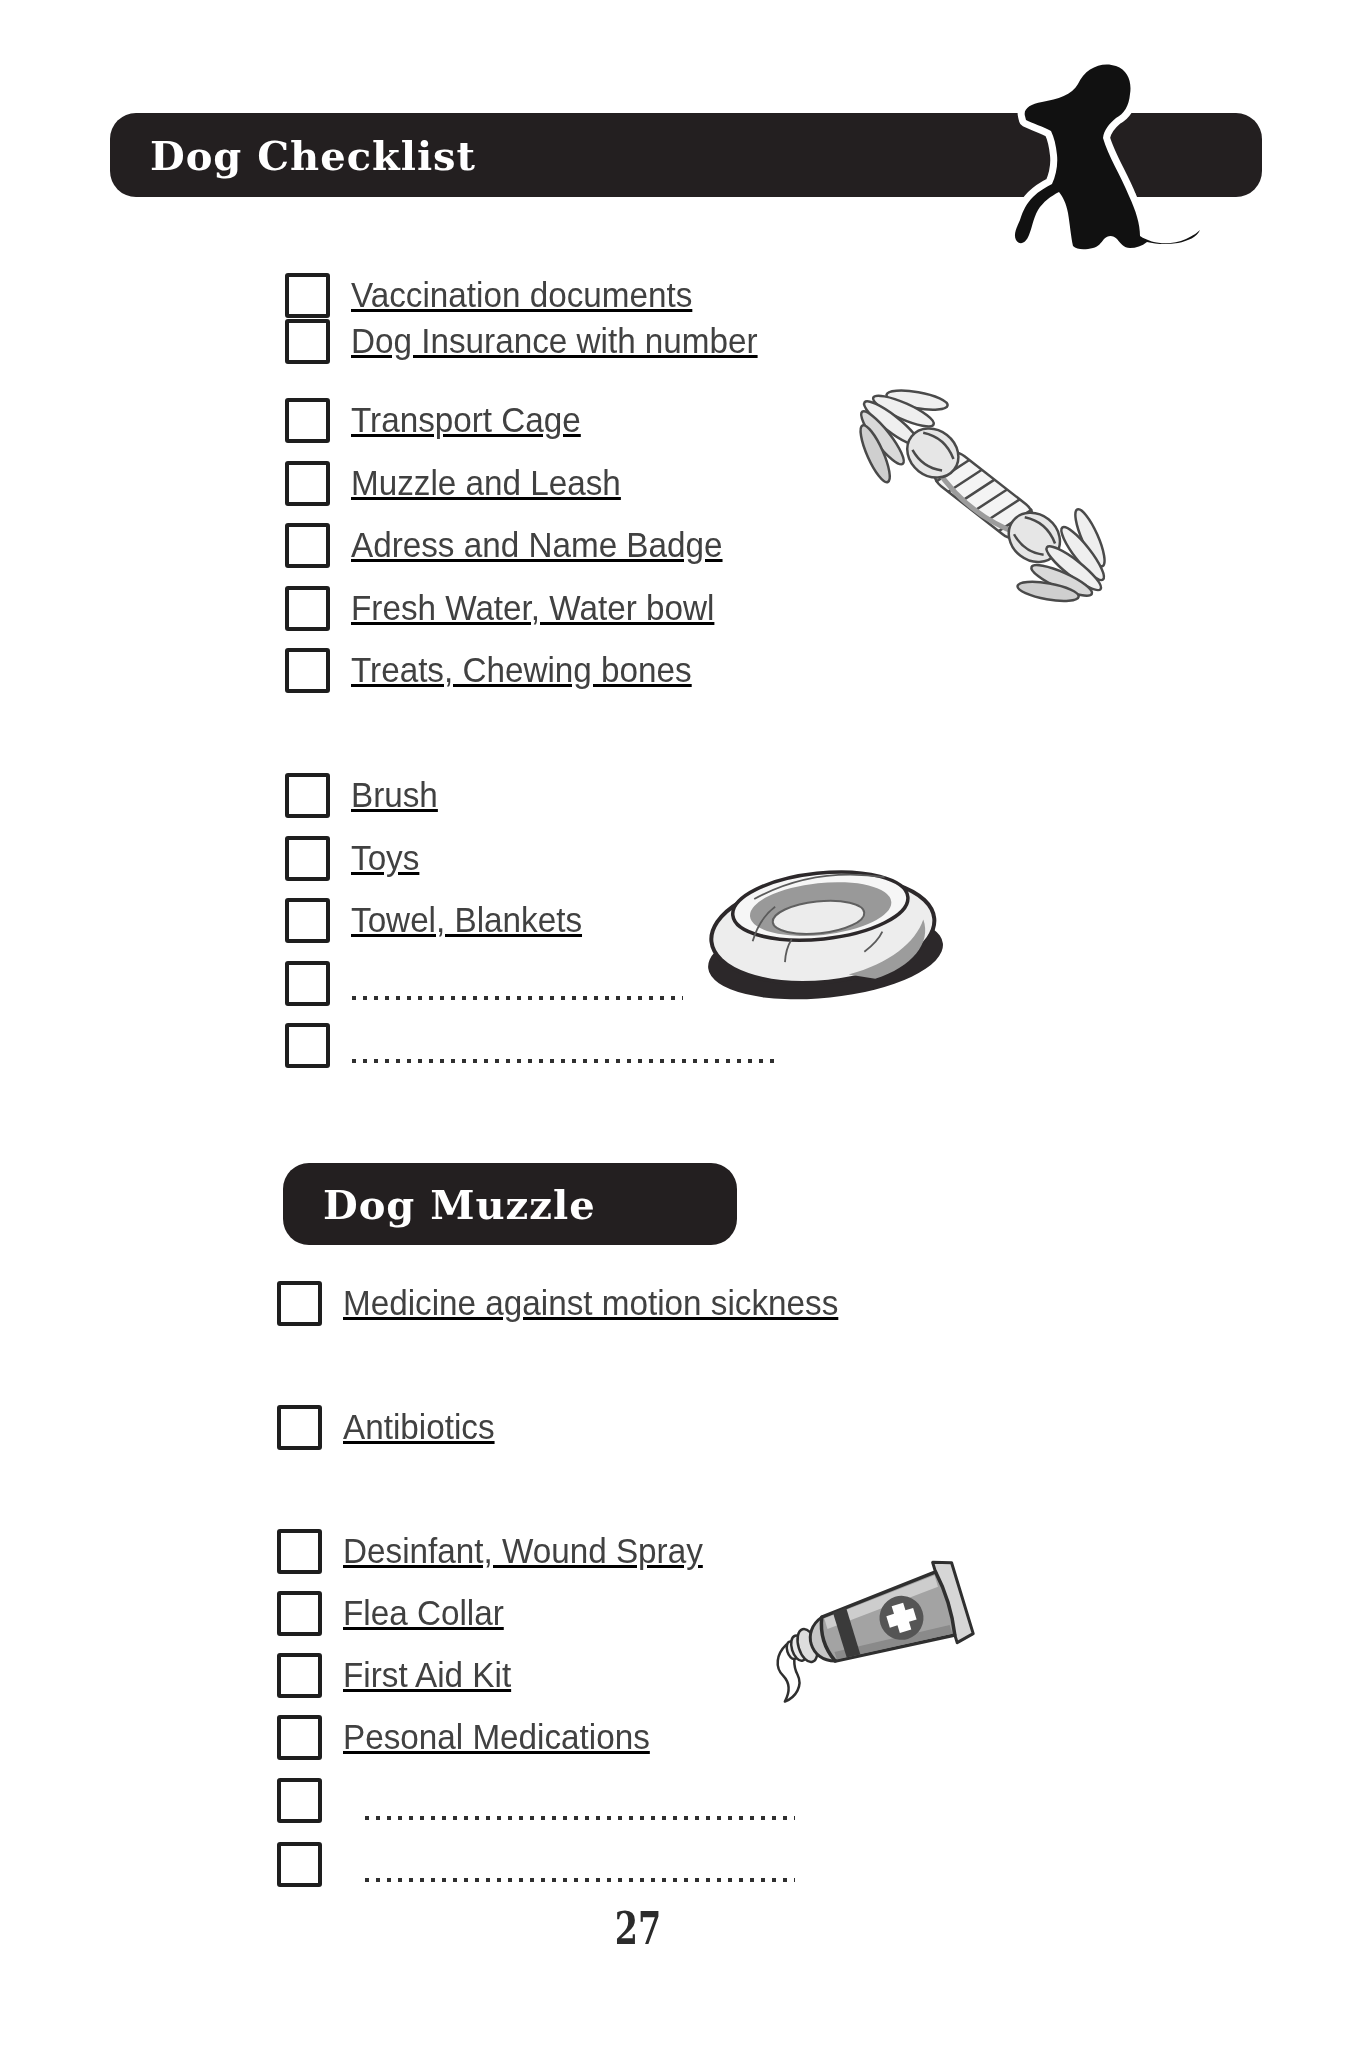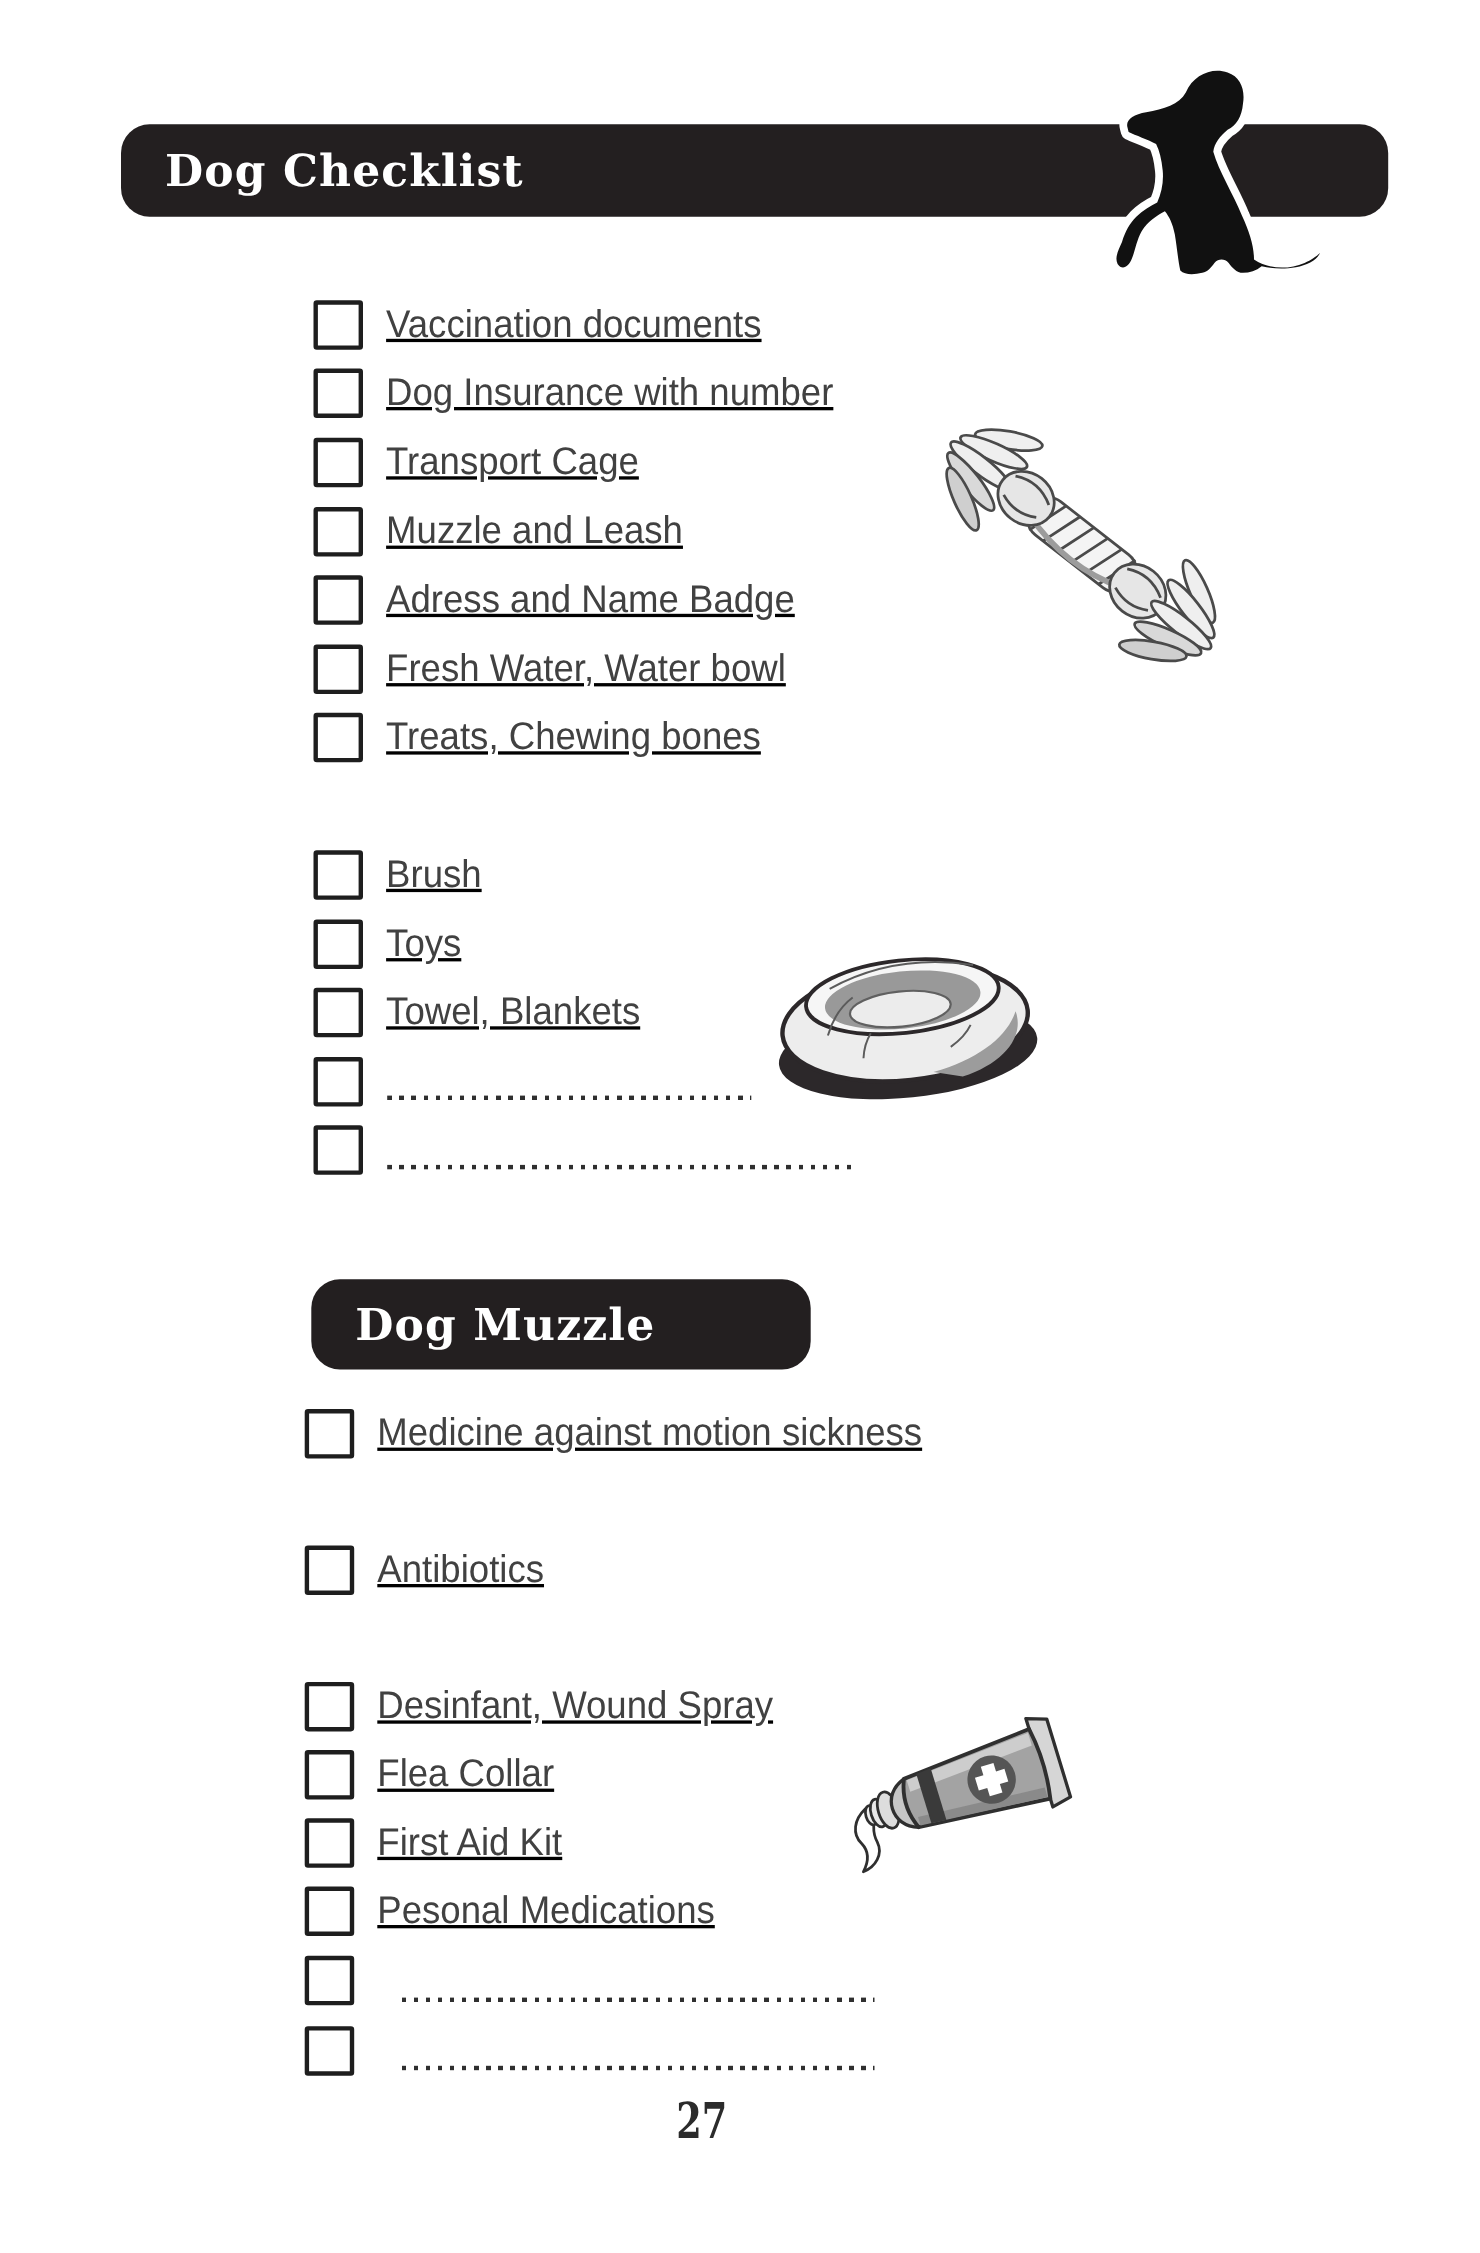--- a/index.html
+++ b/index.html
@@ -57,21 +57,21 @@
 
   <svg class="illus" style="left:990px;top:58px;" width="250" height="200" viewBox="0 0 250 200">
     <path fill="#ffffff" stroke="#ffffff" stroke-width="14" stroke-linejoin="round" d="M35,58 C33,51 40,46 52,44 C68,41 82,37 88,26 C95,10 112,3 126,8 C138,12 142,24 140,36 C139,48 134,56 126,60 C119,66 114,72 113,80 C118,98 131,118 139,138 C146,153 150,166 150,178 C162,186 180,188 196,181 C203,178 208,174 210,172 C207,179 198,183 188,185 C176,187 165,186 157,184 C152,188 146,190 140,190 C134,190 130,185 127,181 C123,177 118,177 114,181 C111,185 108,189 103,190 C95,192 87,192 83,188 C81,179 80,167 78,155 C76,145 73,139 69,134 C61,138 53,144 48,152 C43,161 42,170 39,177 C36,185 30,188 26,182 C23,176 27,169 30,162 C33,152 37,145 43,139 C49,133 56,129 62,126 C66,117 68,107 67,97 C66,87 64,79 61,73 C54,69 42,65 36,62 Z"></path>
     <path fill="#111111" d="M35,58 C33,51 40,46 52,44 C68,41 82,37 88,26 C95,10 112,3 126,8 C138,12 142,24 140,36 C139,48 134,56 126,60 C119,66 114,72 113,80 C118,98 131,118 139,138 C146,153 150,166 150,178 C162,186 180,188 196,181 C203,178 208,174 210,172 C207,179 198,183 188,185 C176,187 165,186 157,184 C152,188 146,190 140,190 C134,190 130,185 127,181 C123,177 118,177 114,181 C111,185 108,189 103,190 C95,192 87,192 83,188 C81,179 80,167 78,155 C76,145 73,139 69,134 C61,138 53,144 48,152 C43,161 42,170 39,177 C36,185 30,188 26,182 C23,176 27,169 30,162 C33,152 37,145 43,139 C49,133 56,129 62,126 C66,117 68,107 67,97 C66,87 64,79 61,73 C54,69 42,65 36,62 Z"></path>
   </svg>
 
   <div class="row" style="left:285px;top:272px">
     <span class="checkbox"></span>
     <span class="item-label">Vaccination documents</span>
   </div>
-  <div class="row" style="left:285px;top:334px">
+  <div class="row" style="left:285px;top:318px">
     <span class="checkbox"></span>
     <span class="item-label">Dog Insurance with number</span>
   </div>
   <div class="row" style="left:285px;top:397px">
     <span class="checkbox"></span>
     <span class="item-label">Transport Cage</span>
   </div>
   <div class="row" style="left:285px;top:460px">
     <span class="checkbox"></span>
     <span class="item-label">Muzzle and Leash</span>

